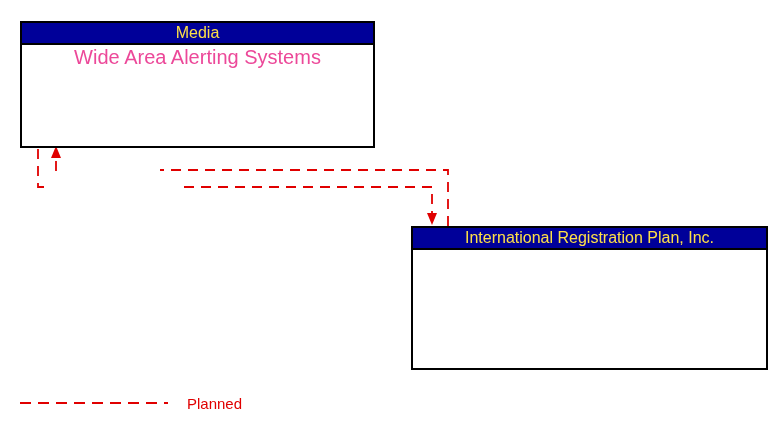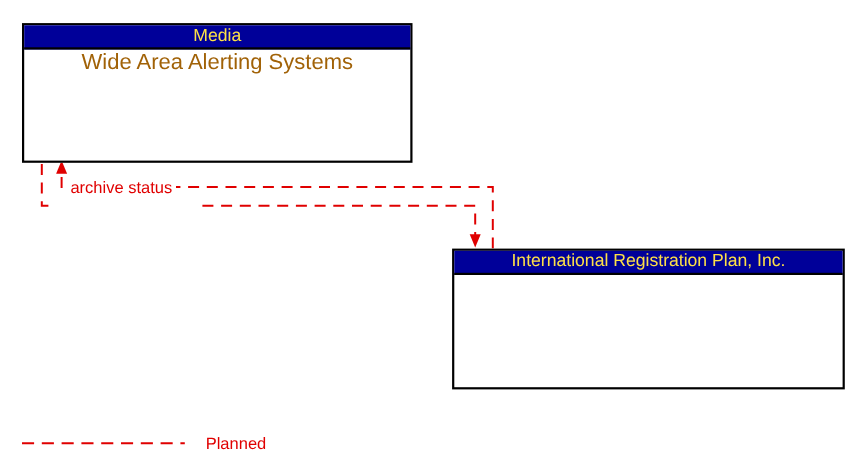--- a/index.html
+++ b/index.html
@@ -21,28 +21,28 @@
     color:#fde047;
     text-align:center;
     font-size:16px;
     line-height:20px;
     height:20px;
     border-bottom:2px solid #000000;
     white-space:nowrap;
     overflow:hidden;
   }
   .box-body{
-    color:#a16207;
+    color:#ec4899;
     text-align:center;
     font-size:20px;
     line-height:22px;
     padding:1px 1px 0 1px;
   }
   #box-media{left:20px;top:21px;width:355px;height:127px;}
-  #box-irp{left:411px;top:226px;width:357px;height:128px;}
+  #box-irp{left:411px;top:226px;width:357px;height:144px;}
   .flow-label{
     position:absolute;
     color:#e00000;
     font-size:15px;
     line-height:17px;
     white-space:nowrap;
     background:#ffffff;
   }
   #label-archive-status{left:64px;top:162px;}
   #label-traveler-archive-data{left:41px;top:179px;}
@@ -72,17 +72,16 @@
 
   <div class="box" id="box-media">
     <div class="box-header">Media</div>
     <div class="box-body">Wide Area Alerting Systems</div>
   </div>
 
   <div class="box" id="box-irp">
     <div class="box-header">International Registration Plan, Inc.</div>
   </div>
 
-  <span class="flow-label" id="label-archive-status">archive status</span>
 
   <span class="flow-label" id="legend-label">Planned</span>
 
 </div>
 
 </body></html>

